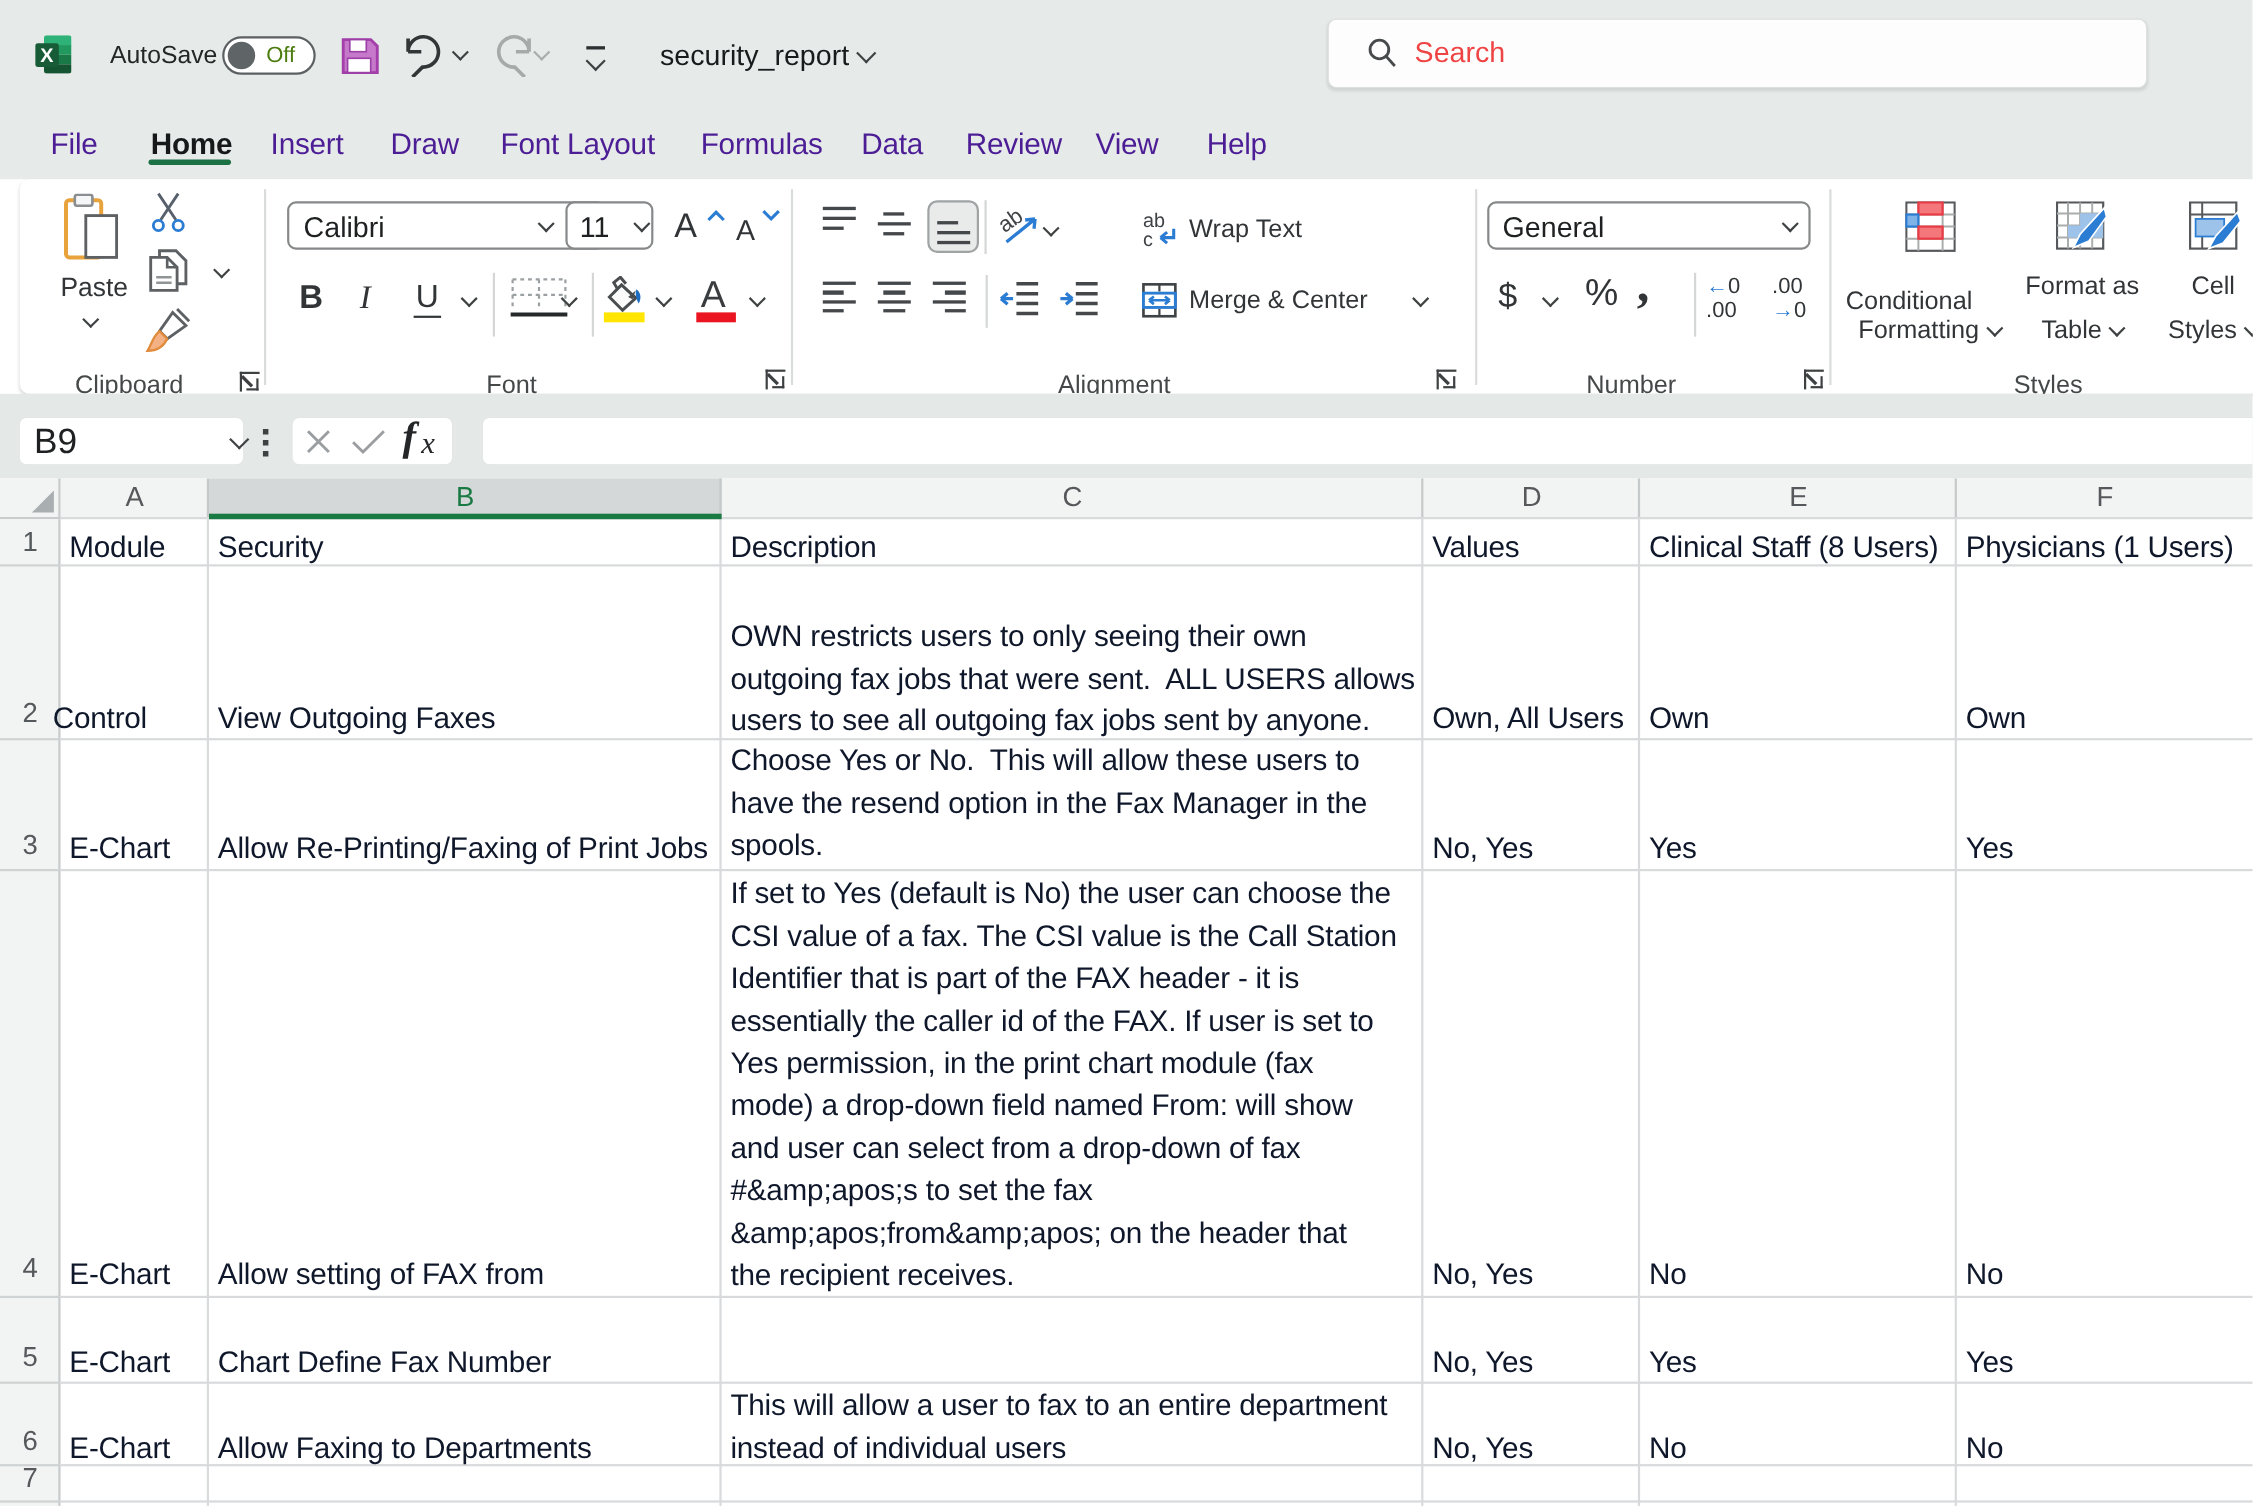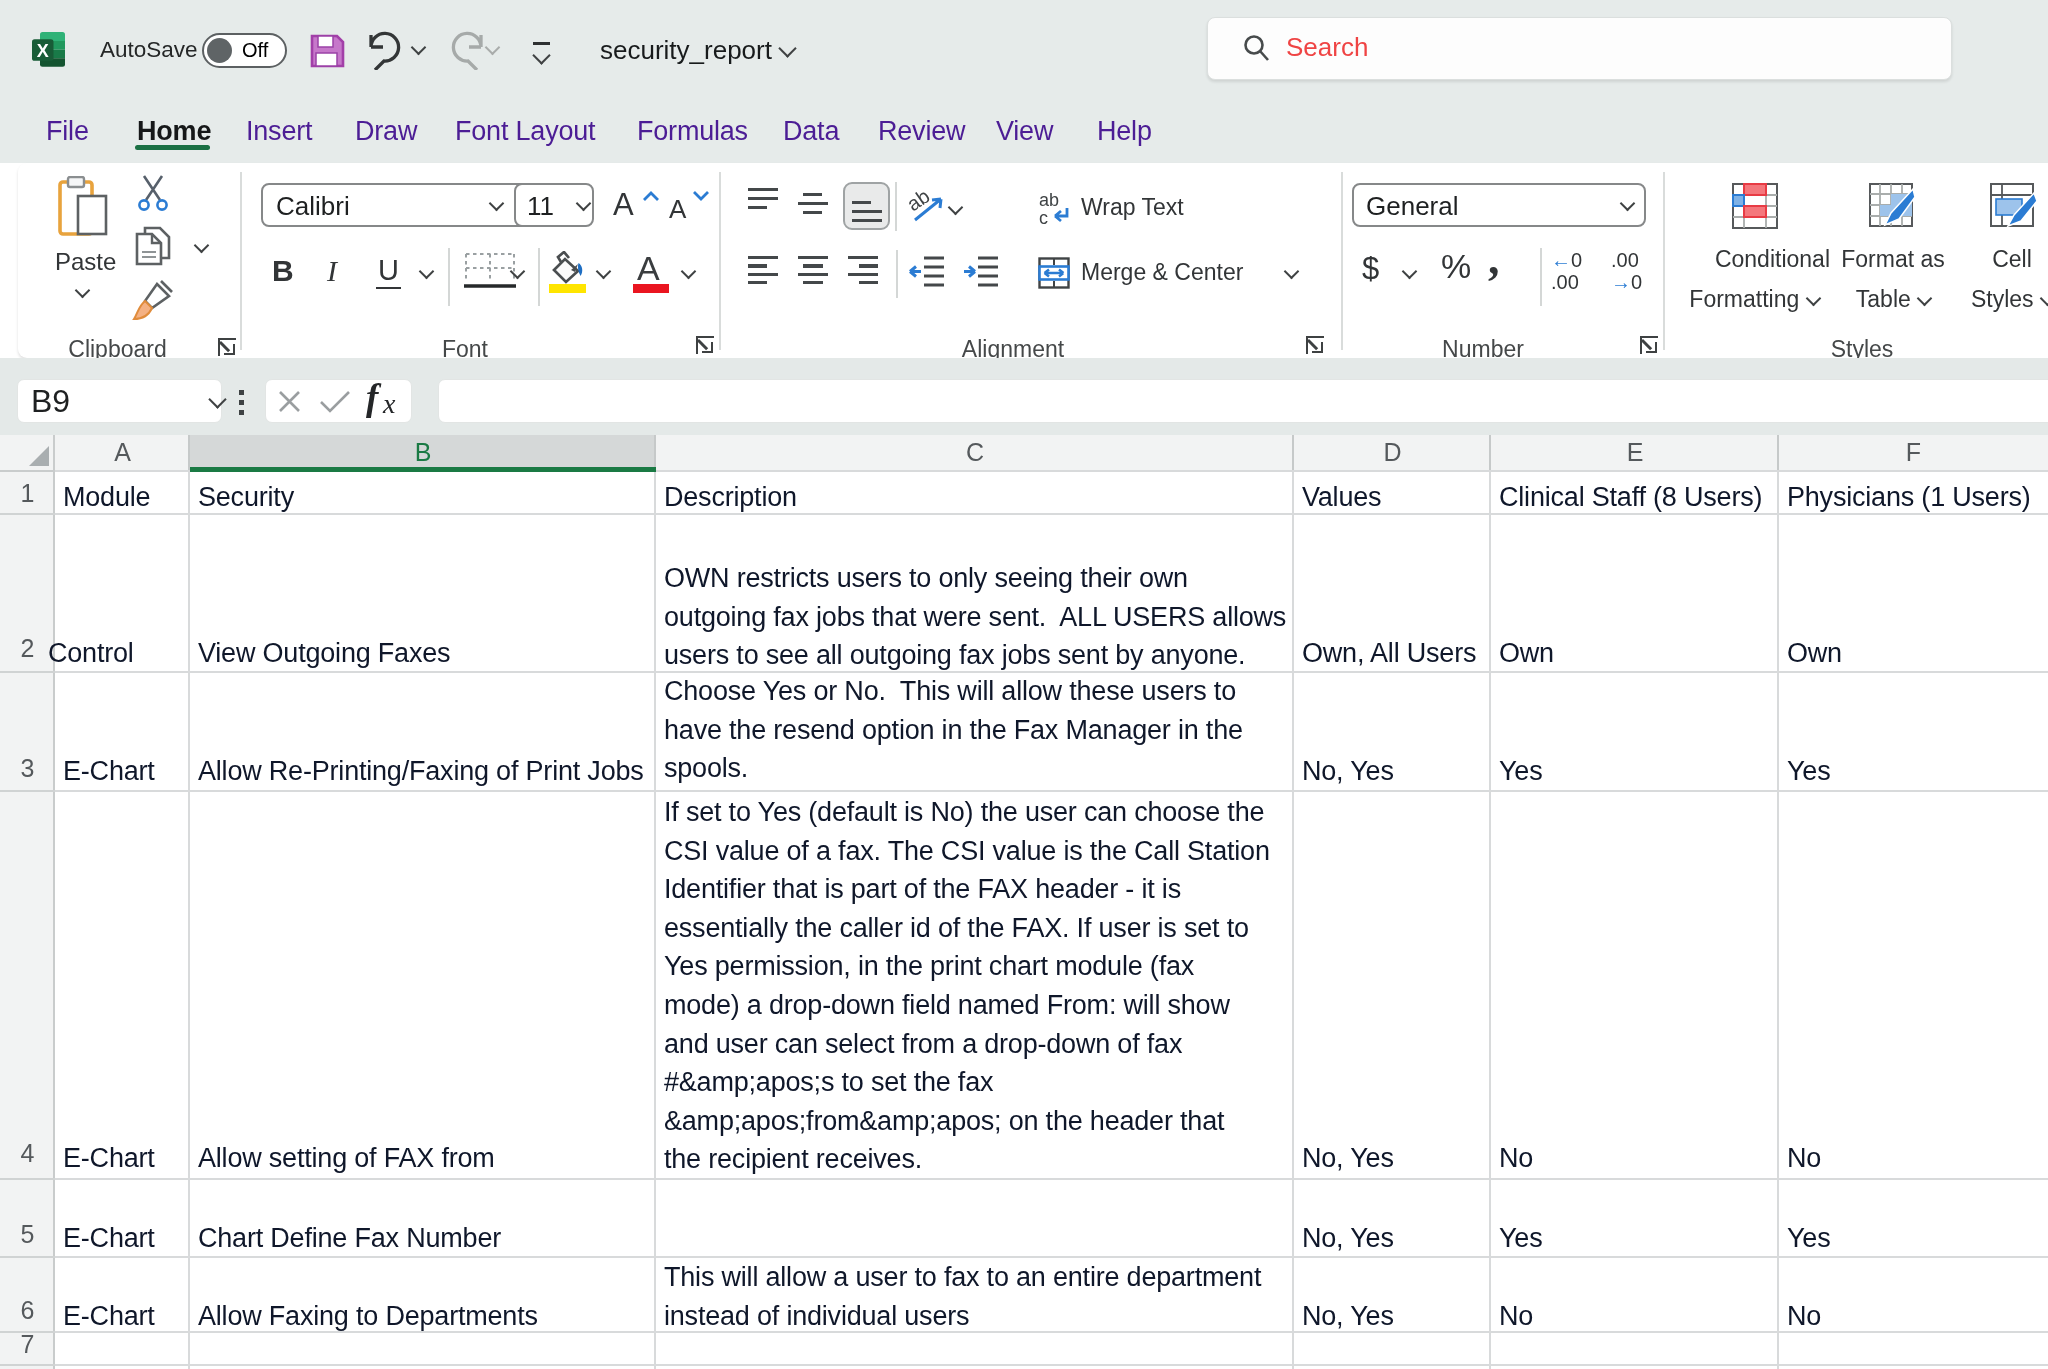--- a/index.html
+++ b/index.html
@@ -41,21 +41,21 @@
   <path d="M8 2 a2.5 2.5 0 0 1 2.5 -2.5 h20 a2.5 2.5 0 0 1 2.5 2.5 v7 h-25 z" fill="#2fb277" transform="translate(0,0.5)"></path>
   <rect x="8" y="9" width="25" height="8.7" fill="#21995e"></rect>
   <rect x="8" y="17.7" width="25" height="8.6" fill="#197a48"></rect>
   <path d="M8 26.3 h25 v6 a2.5 2.5 0 0 1 -2.5 2.5 h-20 a2.5 2.5 0 0 1 -2.5 -2.5 z" fill="#145430"></path>
   <rect x="0" y="7.3" width="21.5" height="21.5" rx="2.6" fill="#185c37"></rect>
   <text x="10.7" y="24.5" font-size="18" font-weight="bold" fill="#fff" text-anchor="middle" font-family="Liberation Sans">X</text>
 </svg>
 <div class="a" style="left:100px;top:37px;font-size:22.5px;color:#252727">AutoSave</div>
 <div class="a" style="left:202px;top:33px;width:81px;height:31px;background:#fff;border:2.4px solid #5c6062;border-radius:18px">
   <div class="a" style="left:3px;top:3px;width:25px;height:25px;border-radius:50%;background:#5f6466"></div>
-  <div class="a" style="left:38px;top:4px;font-size:20px;color:#000000">Off</div>
+  <div class="a" style="left:38px;top:4px;font-size:20px;color:#4d7c0f">Off</div>
 </div>
 <svg class="a" style="left:309px;top:33px" width="36" height="35" viewBox="0 0 36 35">
   <path d="M3 3 h25 l6 6 v24 h-31 z" fill="#c678ca" stroke="#a23fa8" stroke-width="2.6"></path>
   <rect x="9" y="3" width="15" height="11" fill="#fff" stroke="#9b41a7" stroke-width="1.5"></rect>
   <rect x="7" y="20" width="21" height="13" fill="#fff" stroke="#9b41a7" stroke-width="1.5"></rect>
 </svg>
 <svg class="a" style="left:364px;top:30px" width="42" height="40" viewBox="0 0 42 40">
   <path d="M7 17 V5 M7 17 H19 M7 17 A 13.8 13.8 0 1 1 20 31 L 11 40" fill="none" stroke="#333637" stroke-width="3.3"></path>
 </svg>
 <div class="a chev sm" style="left:413px;top:42px"></div>
@@ -251,21 +251,21 @@
       <i></i>
     </div>
 
 <svg class="a" style="left:1732px;top:183px" width="46" height="46" viewBox="0 0 46 46">
   <rect x="1" y="1" width="44" height="44" fill="#fff" stroke="#56595b" stroke-width="2"></rect>
   <path d="M1 12 H45 M1 23 H45 M1 34 H45 M12 1 V45 M34 1 V45" stroke="#a9adac" stroke-width="1.8"></path>
   <rect x="12" y="1" width="22" height="11" fill="#f4777c" stroke="#e83b44" stroke-width="2"></rect>
   <rect x="1" y="12" width="11" height="11" fill="#7fb2e6" stroke="#2b7cd3" stroke-width="2"></rect>
   <rect x="12" y="23" width="22" height="11" fill="#f4777c" stroke="#e83b44" stroke-width="2"></rect>
 </svg>
-<div class="a rtxt" style="left:1678px;top:246px;width:152px;text-align:right">Conditional</div>
+<div class="a rtxt" style="left:1678px;top:260px;width:152px;text-align:left">Conditional</div>
 <div class="a rtxt" style="left:1678px;top:286px;width:152px;text-align:center">Formatting <span class="chev sm" style="margin-left:2px;margin-bottom:3px"></span></div>
 <svg class="a" style="left:1869px;top:183px" width="48" height="46" viewBox="0 0 48 46">
   <rect x="1" y="1" width="42" height="42" fill="#fff" stroke="#56595b" stroke-width="2"></rect>
   <path d="M1 11 H43 M1 22 H43 M1 33 H43 M11 1 V43 M22 1 V43 M33 1 V43" stroke="#a9adac" stroke-width="1.8"></path>
   <rect x="11" y="22" width="22" height="11" fill="#9dc3eb"></rect>
   <rect x="22" y="11" width="21" height="22" fill="#9dc3eb"></rect>
   <path d="M44 6 L22 30 L16 42 L30 36 L46 14 Z" fill="#2b7cd3" stroke="#fff" stroke-width="1.5"></path>
 </svg>
 <div class="a rtxt" style="left:1823px;top:246px;width:140px;text-align:center">Format as</div>
 <div class="a rtxt" style="left:1823px;top:286px;width:140px;text-align:center">Table <span class="chev sm" style="margin-left:2px;margin-bottom:3px"></span></div>

